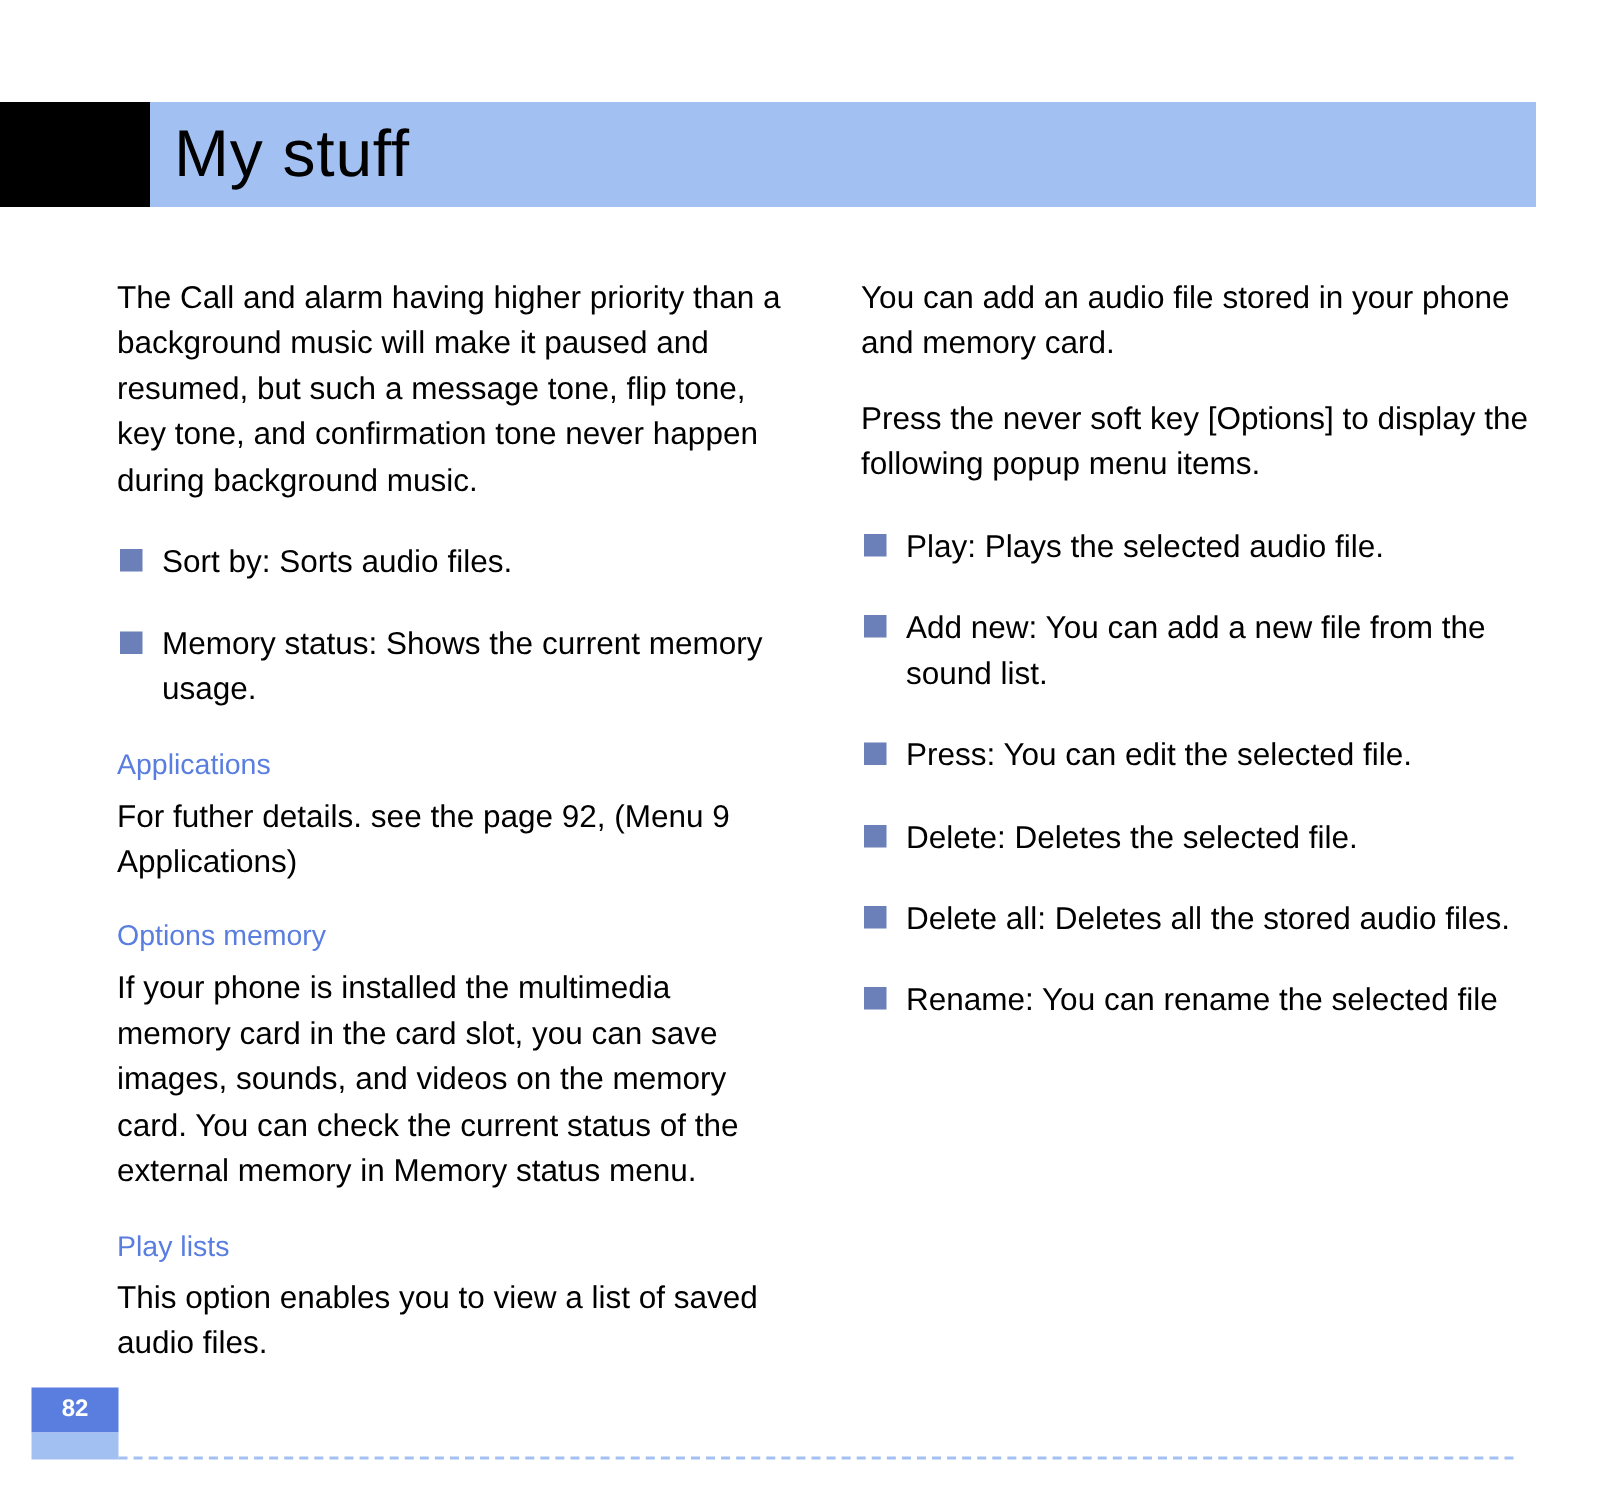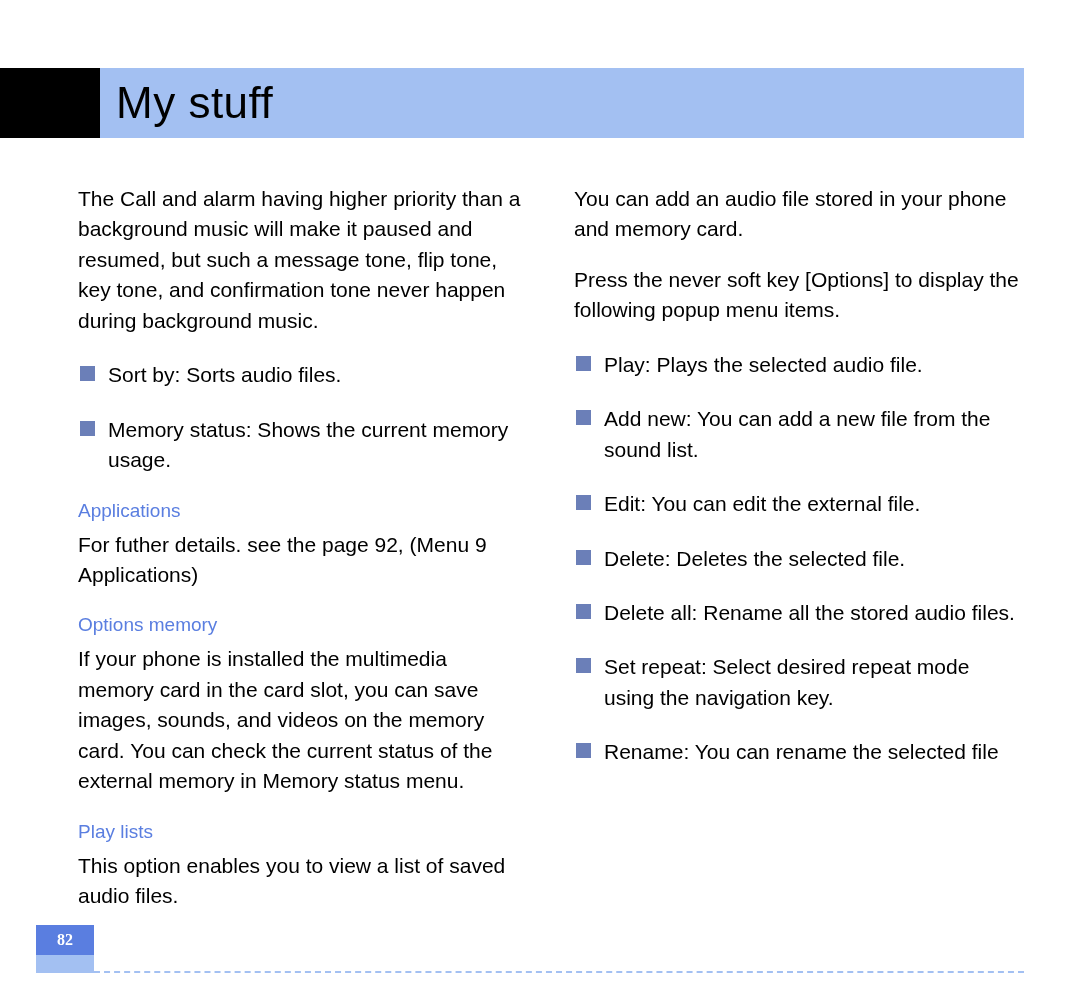--- a/index.html
+++ b/index.html
@@ -86,23 +86,22 @@
       position: absolute;
       left: 2px;
       top: 6px;
       width: 15px;
       height: 15px;
       background: #6B7FB8;
     }
     .footer {
       position: absolute;
       bottom: 30px;
-      left: 36px;
+      left: 21px;
       width: 988px;
-      font-family: Liberation Serif, serif;
     }
     .page-number-tab {
       width: 58px;
       height: 30px;
       background: #5A7EE0;
       color: #ffffff;
       font-size: 16px;
       font-weight: bold;
       display: flex;
       align-items: center;
@@ -149,24 +148,23 @@
     <h2 class="section-heading">Play lists</h2>
     <p class="body-text">This option enables you to view a list of saved audio files.</p>
   </div>
 
   <div class="column">
     <p class="body-text">You can add an audio file stored in your phone and memory card.</p>
     <p class="body-text">Press the never soft key [Options] to display the following popup menu items.</p>
     <ul class="bullet-list">
       <li class="bullet-item">Play: Plays the selected audio file.</li>
       <li class="bullet-item">Add new: You can add a new file from the sound list.</li>
-      <li class="bullet-item">Edit: You can edit the external file.</li>
+      <li class="bullet-item">Press: You can edit the selected file.</li>
       <li class="bullet-item">Delete: Deletes the selected file.</li>
-      <li class="bullet-item">Delete all: Rename all the stored audio files.</li>
-      <li class="bullet-item">Set repeat: Select desired repeat mode using the navigation key.</li>
+      <li class="bullet-item">Delete all: Deletes all the stored audio files.</li>
       <li class="bullet-item">Rename: You can rename the selected file</li>
     </ul>
   </div>
 </div>
 
 <div class="footer">
   <div class="page-number-tab">82</div>
   <div class="footer-bar"></div>
   <div class="dashed-line"></div>
 </div>

